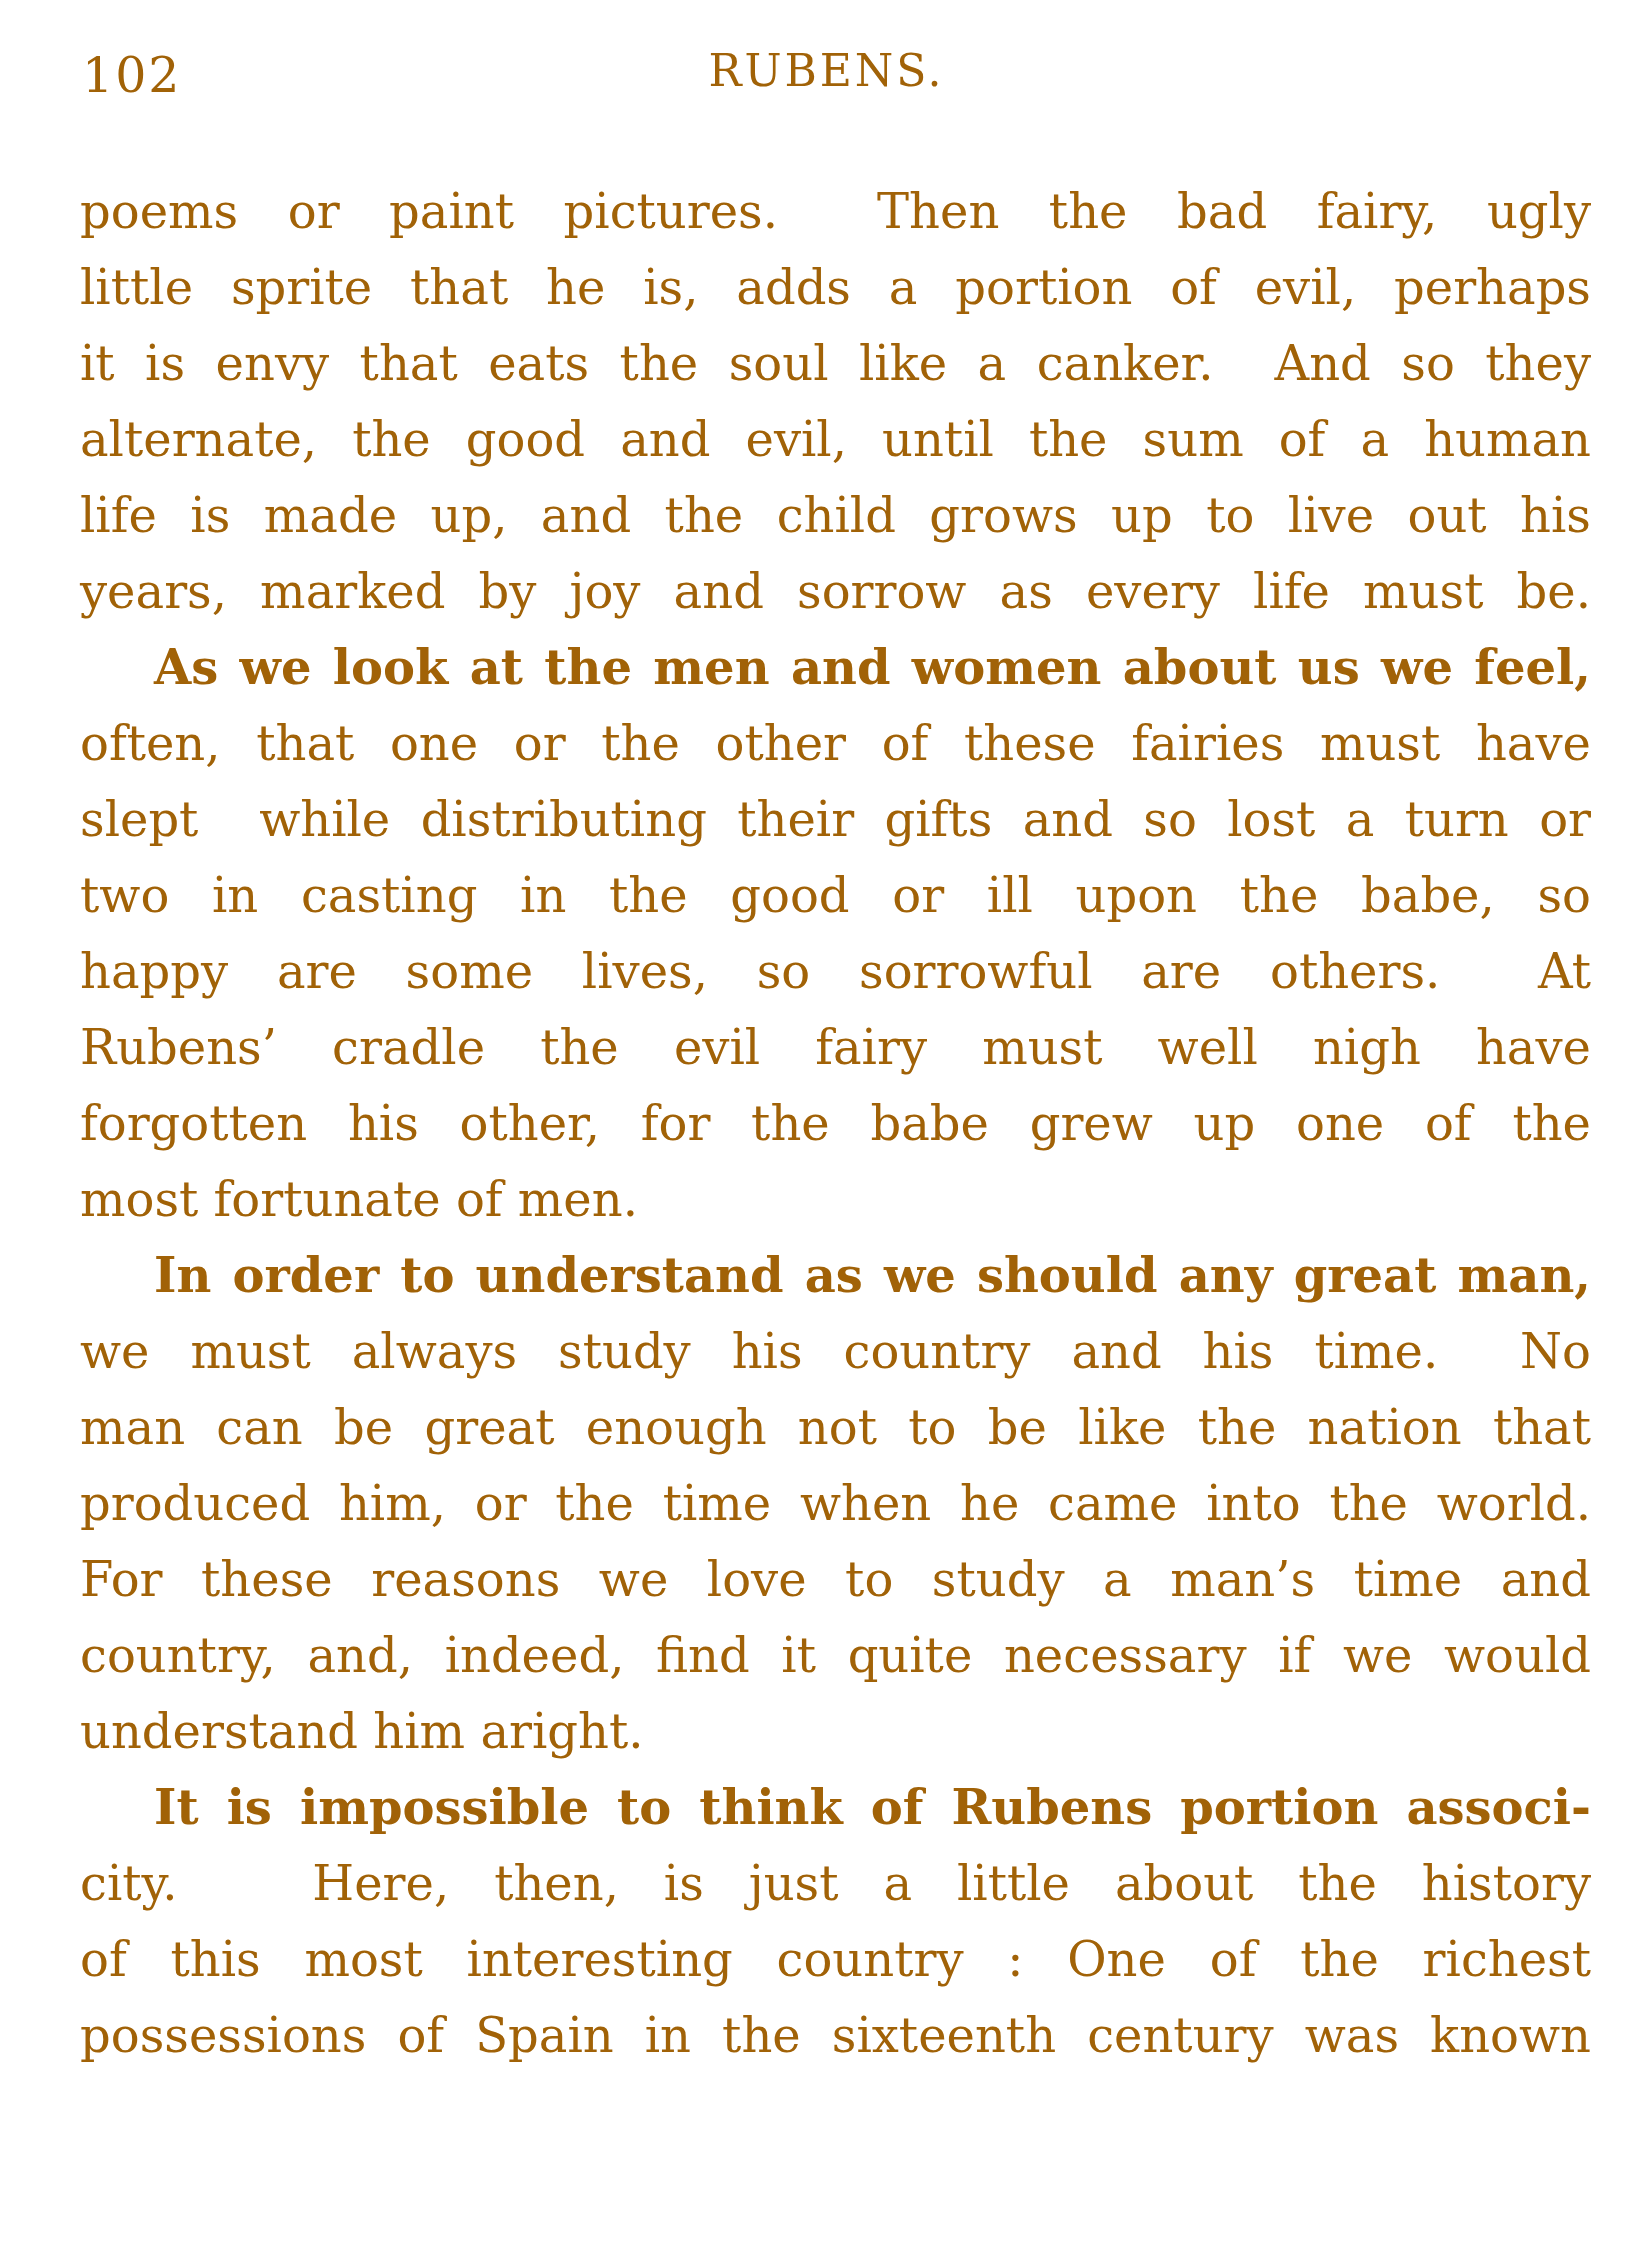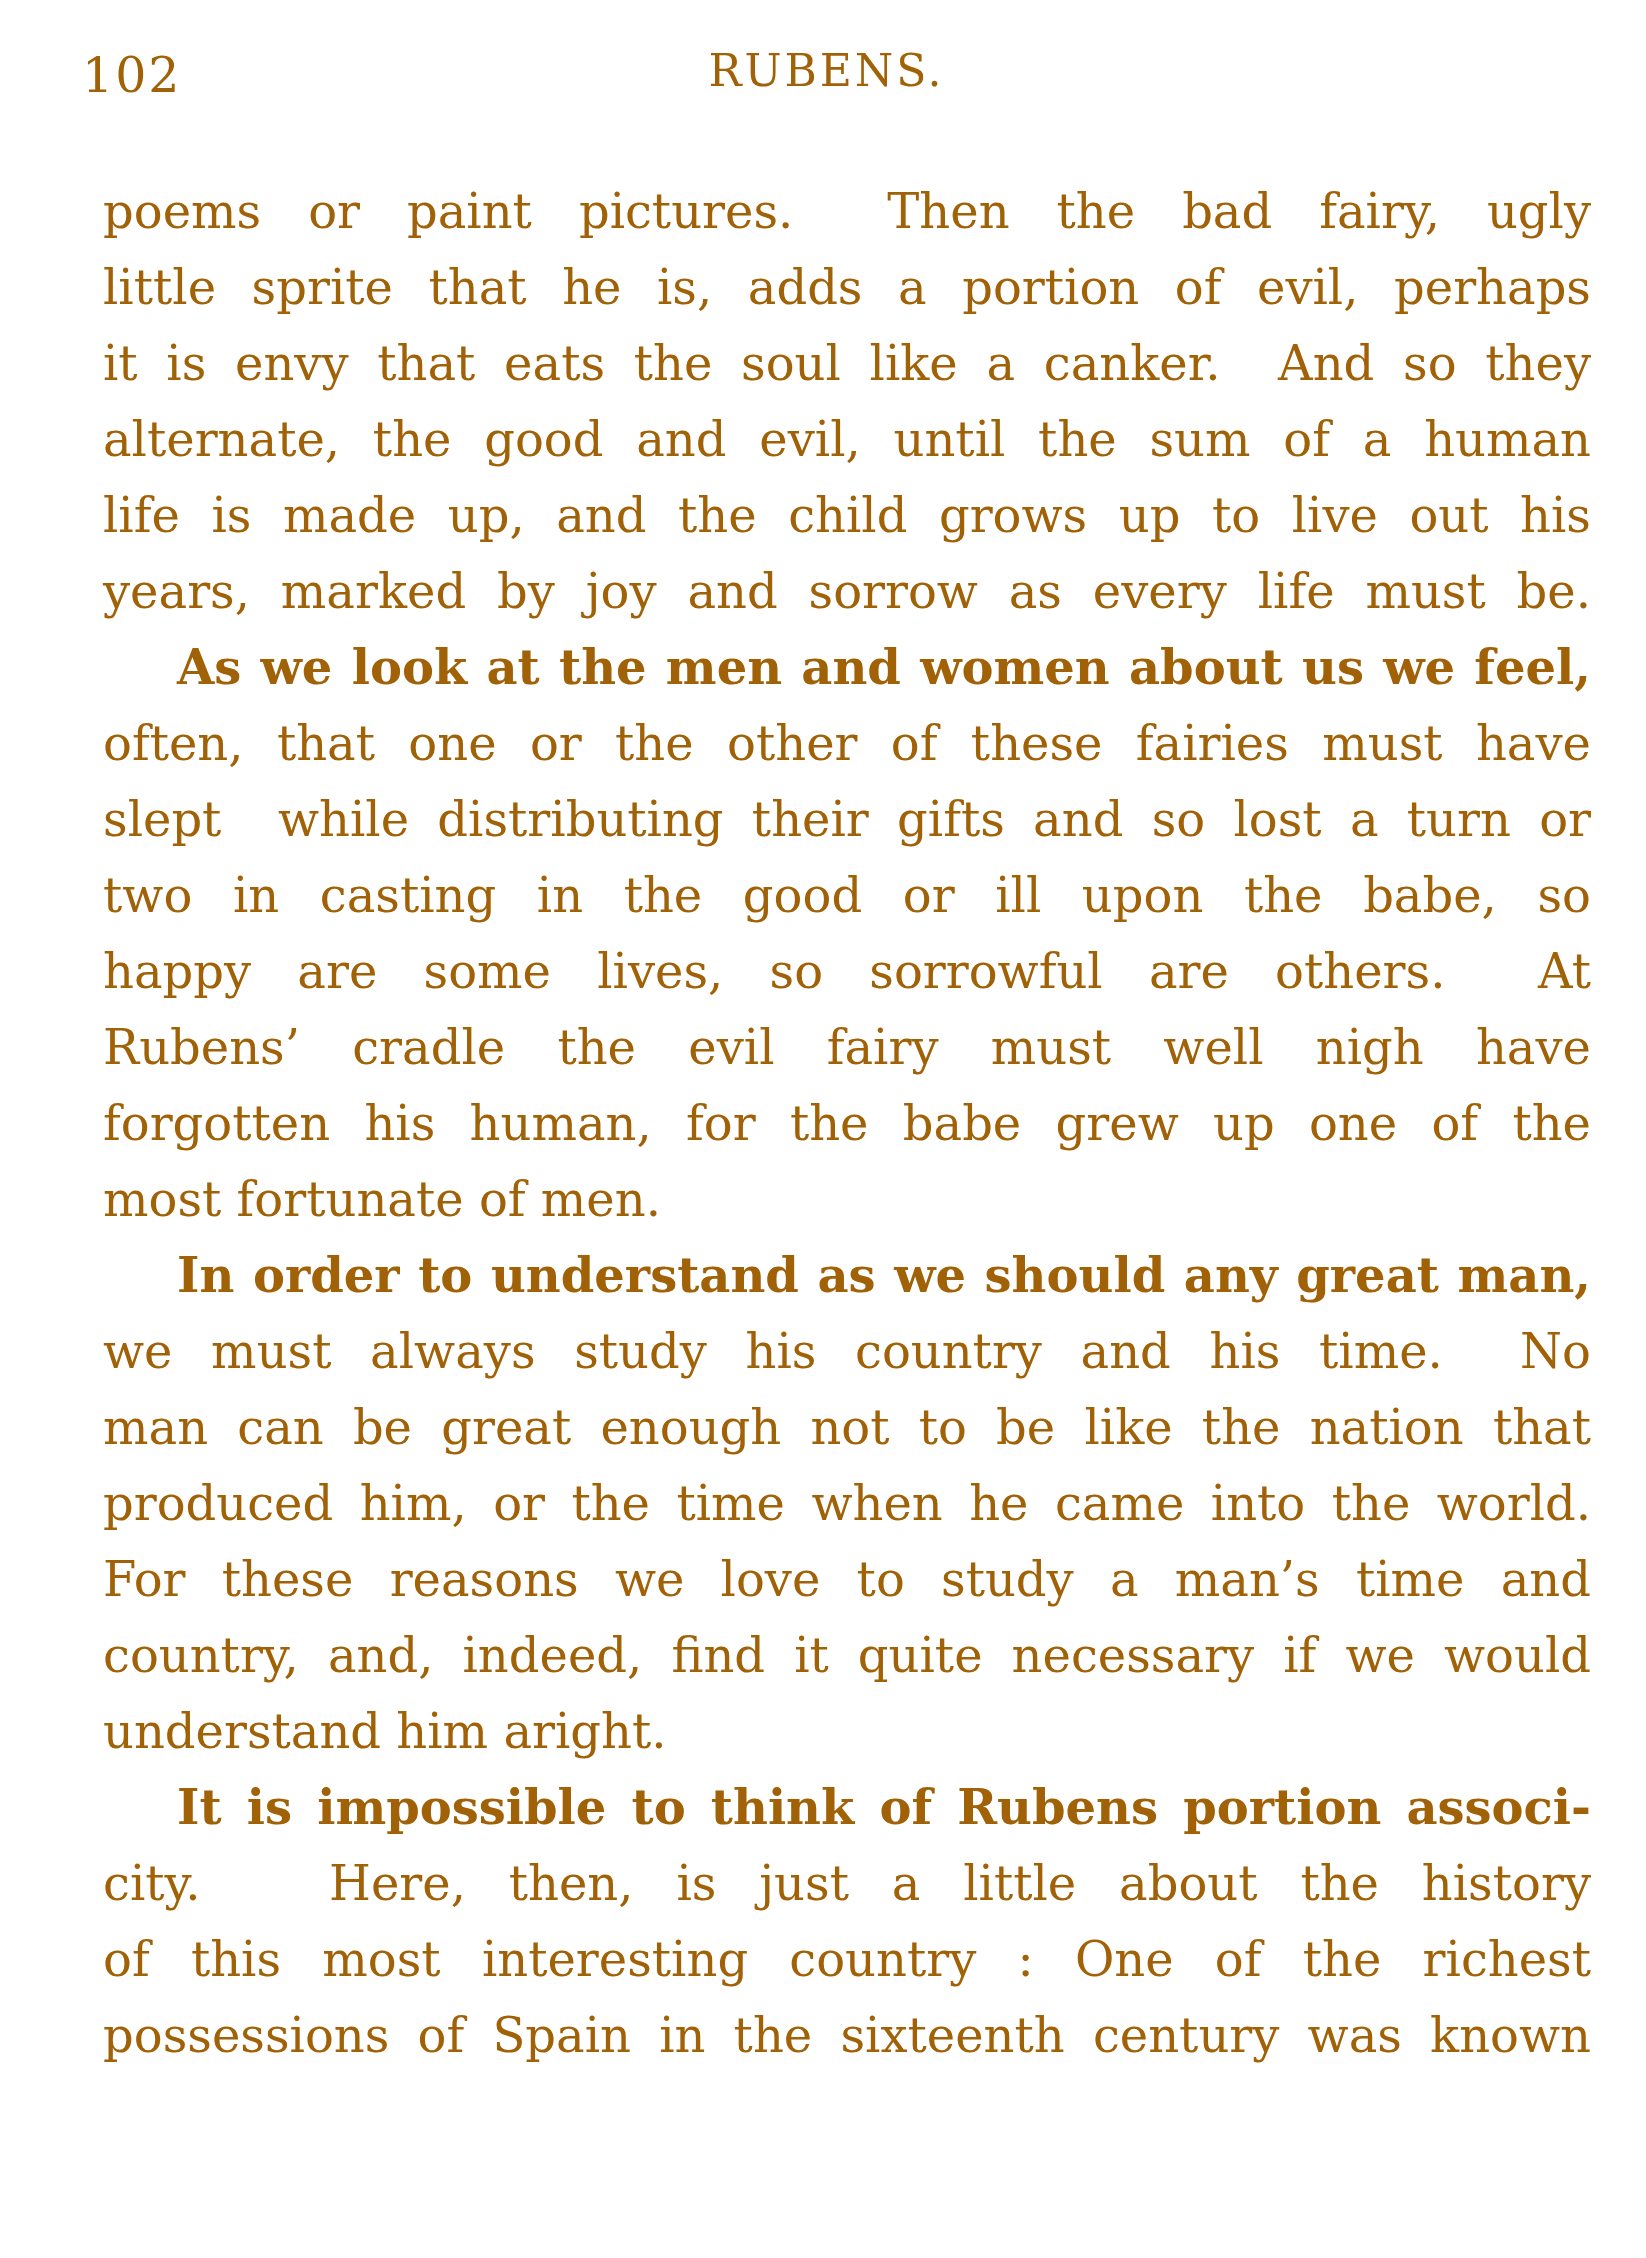--- a/index.html
+++ b/index.html
@@ -28,21 +28,20 @@
     text-align: center;
     font-size: 44px;
     line-height: 44px;
     letter-spacing: 2.9px;
   }
   .body-text {
     position: absolute;
     top: 173px;
     left: 80px;
     right: 56px;
-    margin-left: 23px;
   }
   .paragraph { margin: 0; padding: 0; }
   .line {
     font-size: 48px;
     line-height: 76px;
     height: 76px;
     white-space: nowrap; 
   }
   .line {
     white-space: normal;
@@ -74,21 +73,21 @@
       <div class="line">years, marked by joy and sorrow as every life must be.</div>
     </div>
 
     <div class="paragraph">
       <div class="line indent">As we look at the men and women about us we feel,</div>
       <div class="line">often, that one or the other of these fairies must have</div>
       <div class="line">slept&nbsp; while distributing their gifts and so lost a turn or</div>
       <div class="line">two in casting in the good or ill upon the babe, so</div>
       <div class="line">happy are some lives, so sorrowful are others.&nbsp; At</div>
       <div class="line">Rubens’ cradle the evil fairy must well nigh have</div>
-      <div class="line">forgotten his human, for the babe grew up one of the</div>
+      <div class="line">forgotten his other, for the babe grew up one of the</div>
       <div class="line no-fill">most fortunate of men.</div>
     </div>
 
     <div class="paragraph">
       <div class="line indent">In order to understand as we should any great man,</div>
       <div class="line">we must always study his country and his time.&nbsp; No</div>
       <div class="line">man can be great enough not to be like the nation that</div>
       <div class="line">produced him, or the time when he came into the world.</div>
       <div class="line">For these reasons we love to study a man’s time and</div>
       <div class="line">country, and, indeed, find it quite necessary if we would</div>

